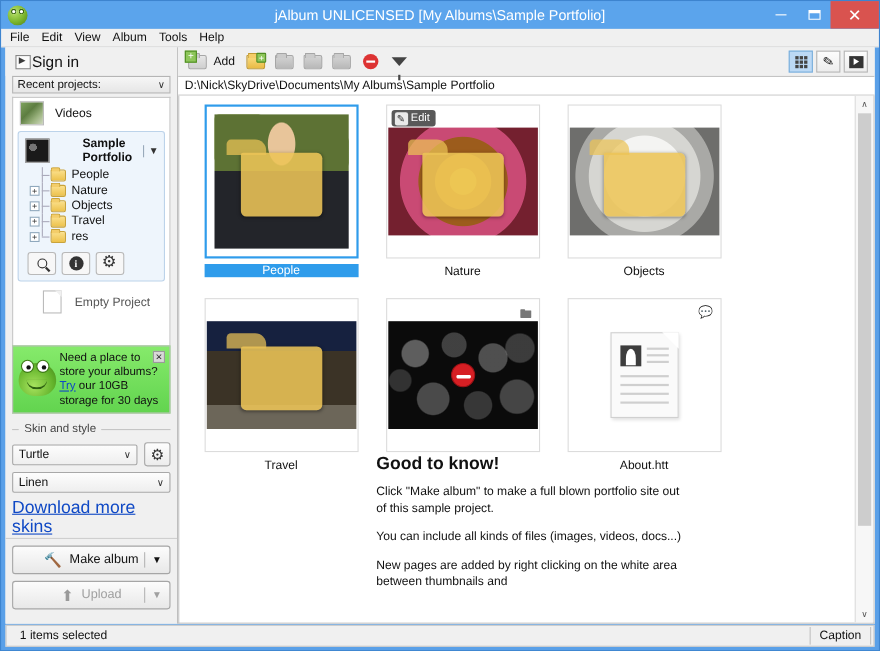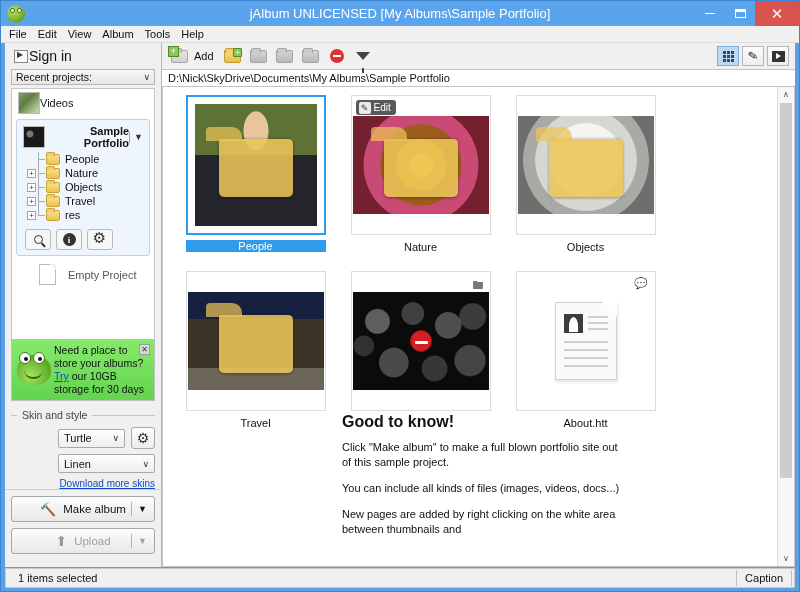--- a/index.html
+++ b/index.html
@@ -90,21 +90,21 @@
   .recent-bar {
     height: 16px; margin: 0 6px;
     background: linear-gradient(#f6f6f6,#e6e6e6);
     border: 1px solid #b5b5b5;
     display: flex; align-items: center; padding: 0 4px;
     font-size: 10.5px;
   }
   .recent-bar .chev { margin-left: auto; font-size: 9px; color: #333; }
 
   .proj-list { flex: 1; background: #fff; margin: 3px 6px 0 6px; border: 1px solid #c6c6c6; border-bottom: none; overflow: hidden; position: relative; }
-  .proj-item { display: flex; align-items: center; gap: 0; padding: 3px 6px; text-align: right; }
+  .proj-item { display: flex; align-items: center; gap: 10px; padding: 3px 6px; }
   .thumb-sq { width: 22px; height: 22px; flex: none; border: 1px solid #bbb; }
   .thumb-videos { background: linear-gradient(135deg,#7fa35f 0%,#5d7d41 40%,#9ab27e 70%,#cfd8bf 100%); }
   .thumb-sample { background: radial-gradient(circle at 30% 35%, #757575 0 18%, #1a1a1a 19% 100%),
                               radial-gradient(circle at 72% 60%, #6b6b6b 0 16%, transparent 17%), #111; }
   .proj-name { font-size: 11px; }
 
   .proj-card {
     margin: 2px 4px; border: 1px solid #bcd3ea; background: #eef5fc; border-radius: 3px;
     padding: 3px 4px 5px 4px;
   }
@@ -185,34 +185,34 @@
 
   
   .section {
     margin: 6px 6px 0 6px; padding-top: 2px;
   }
   .sec-legend {
     font-size: 10.5px; color: #444; display:flex; align-items:center; gap:5px; margin-bottom: 6px;
   }
   .sec-legend .ln { flex: 1; height: 1px; background: #c5c5c5; }
   .sec-legend .ln.short { flex: 0 0 6px; }
-  .combo-row { display: flex; gap: 6px; align-items: center; margin-bottom: 5px; margin-left: 47px; }
+  .combo-row { display: flex; gap: 6px; align-items: center; margin-bottom: 5px; }
   .combo {
     flex: 1; height: 19px; background: linear-gradient(#fdfdfd,#eeeeee);
     border: 1px solid #a8a8a8; border-radius: 2px;
     display: flex; align-items: center; padding: 0 5px; font-size: 11px;
   }
   .combo .chev { margin-left: auto; font-size: 9px; color: #333; }
   .gear-btn {
     width: 24px; height: 22px; border: 1px solid #a8a8a8; border-radius: 3px;
     background: linear-gradient(#fdfdfd,#ececec);
     display: flex; align-items: center; justify-content: center;
   }
   .gear-btn .gg { font-size: 14px; color: #333; }
-  .dl-link { text-align: right; font-size: 10px; }
+  .dl-link { text-align: left; font-size: 16px; }
   .dl-link a { color: #1049c5; }
 
   .bottom-actions { margin-top: auto; padding: 6px 6px 7px 6px; border-top: 1px solid #cfcfcf; }
   .act-btn {
     height: 26px; border: 1px solid #a6a6a6; border-radius: 3px;
     background: linear-gradient(#fcfcfc,#e8e8e8);
     display: flex; align-items: center; justify-content: center;
     font-size: 11.5px; margin-bottom: 6px; position: relative; gap: 7px;
   }
   .act-btn .split { position: absolute; right: 7px; display:flex; align-items:center; gap:6px; }

